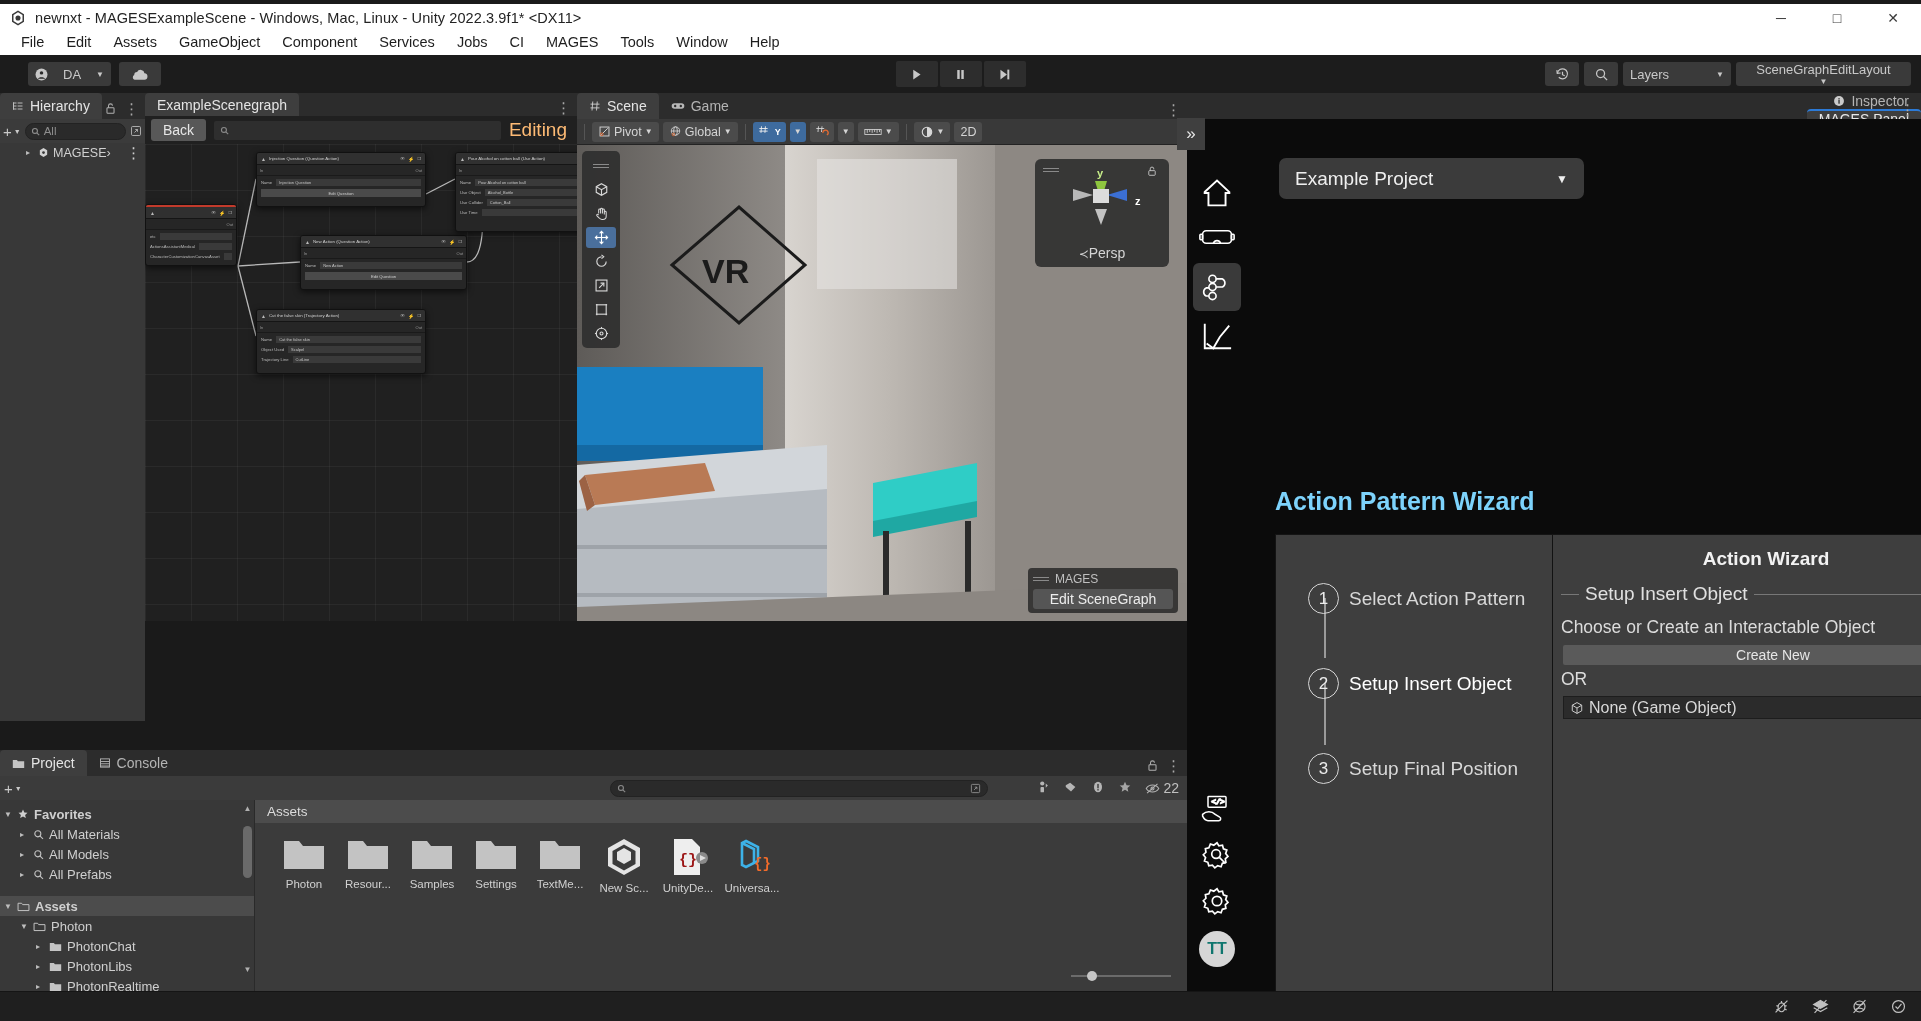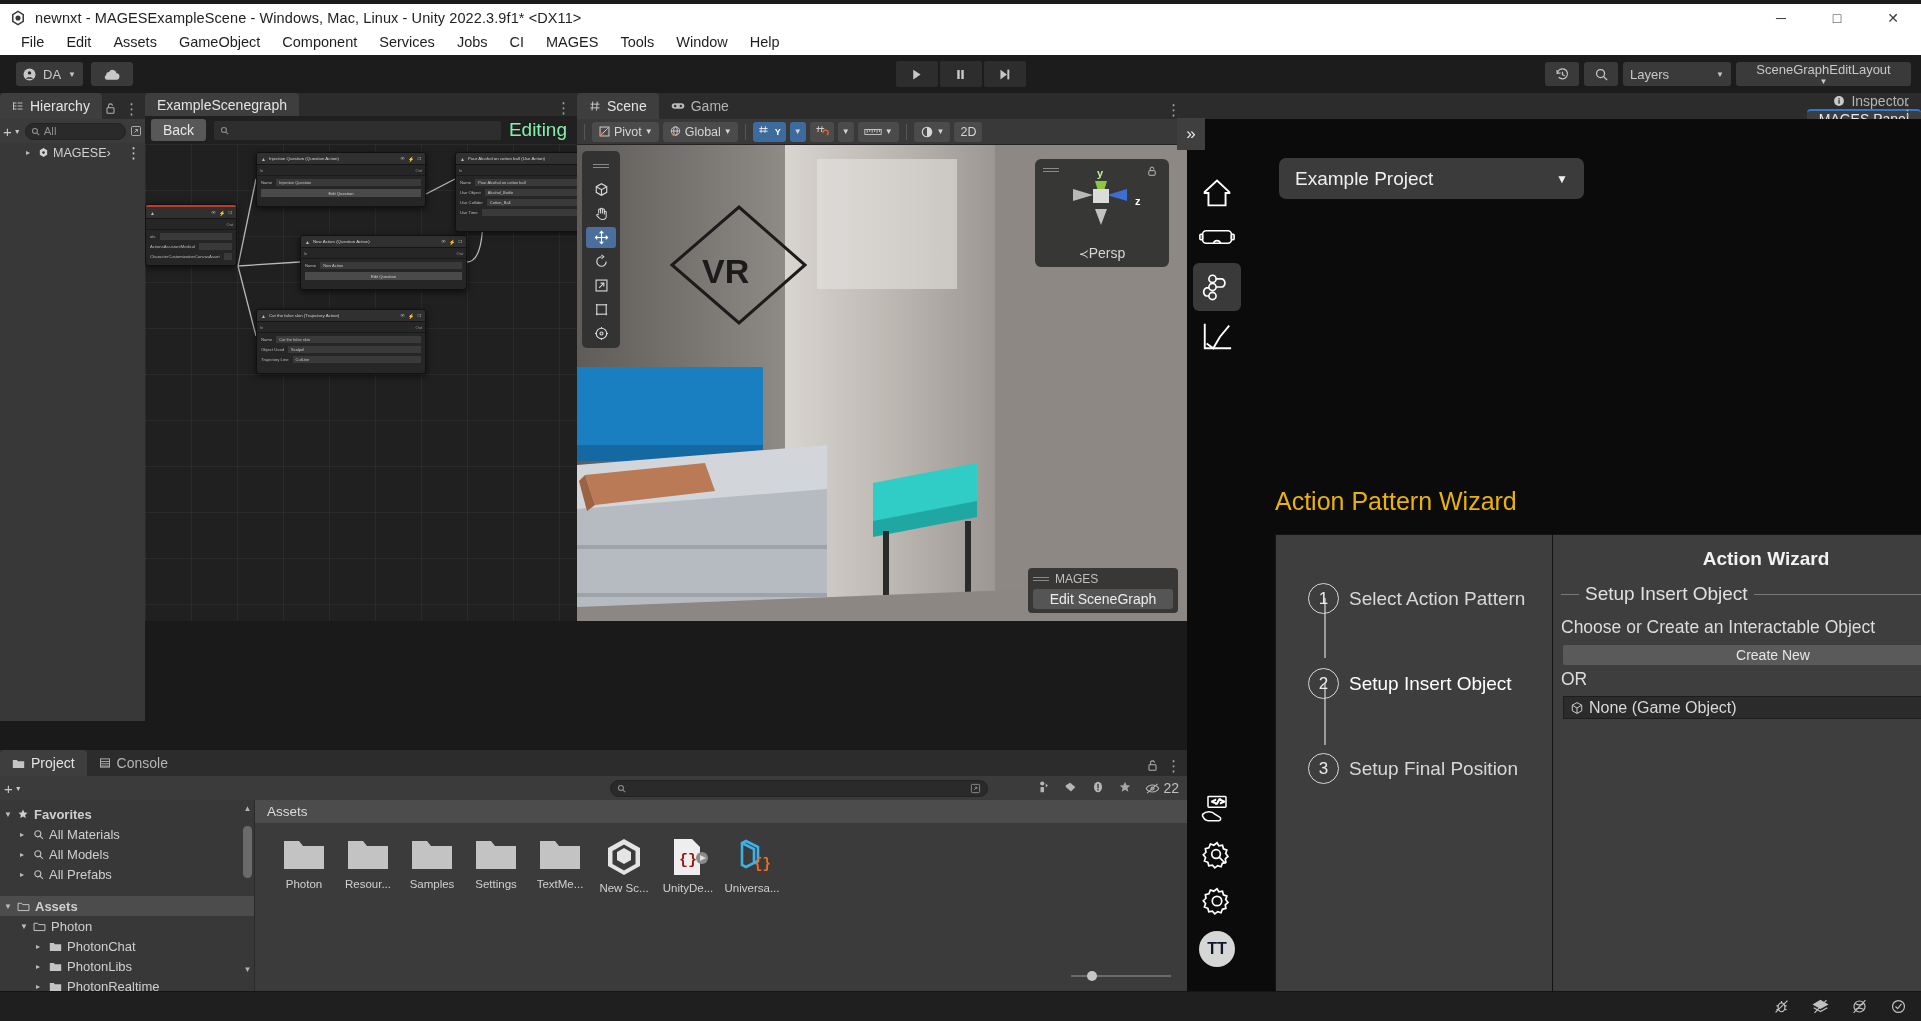--- a/index.html
+++ b/index.html
@@ -37,21 +37,21 @@
   
   .unity-toolbar {
     position: absolute; left: 0; top: 55px; width: 1921px; height: 38px;
     background: #1c1c1c; display: flex; align-items: center;
   }
   .tb-btn {
     height: 24px; background: #3a3a3a; border-radius: 3px;
     display: flex; align-items: center; justify-content: center;
     color: #c8c8c8; font-size: 13px; padding: 0 7px;
   }
-  .acct { margin-left: 16px; gap: 7px; }
+  .acct { margin-left: 28px; gap: 15px; }
   .cloud { margin-left: 8px; width: 42px; }
   .play-group { position:absolute; left: 50%; transform: translateX(-50%); display:flex; gap:2px; }
   .play-btn { width: 42px; height: 26px; background:#2d2d2d; display:flex; align-items:center;
               justify-content:center; color:#c4c4c4; border-radius:2px;}
   .tb-right { position:absolute; right: 10px; display:flex; align-items:center; gap: 5px; }
   .layers-dd { width: 108px; justify-content: space-between; }
   .layout-dd { width: 175px; justify-content: space-between; flex-direction: column; }
 
   
   .panel { position: absolute; background: #383838; }
@@ -78,21 +78,21 @@
     padding: 0 5px; gap:4px; color:#8e8e8e; font-size:11.5px; border:1px solid #222;
   }
   .hier-row { height:19px; display:flex; align-items:center; gap:4px; font-size:12.5px; color:#d0d0d0; padding-left: 26px; }
 
   
   #scenegraph { left:145px; top:93px; width:432px; height:528px; background:#1f1f1f; }
   #scenegraph .sg-tabbar { height:23px; background:#2c2c2c; display:flex; align-items:flex-end; position:relative;}
   .sg-toolbar { height:28px; background:#202020; display:flex; align-items:center; padding:0 6px; gap:8px;}
   .sg-back { background:#585858; color:#e6e6e6; font-size:14px; padding:3px 12px; border-radius:3px; }
   .sg-search { flex:1; height:19px; background:#2e2e2e; border-radius:2px; display:flex; align-items:center; padding:0 6px; color:#8a8a8a; font-size:11px;}
-  .sg-editing { font-size:19px; color:#86efac; padding-right:4px; }
+  .sg-editing { font-size:19px; color:#fdba74; padding-right:4px; }
   .sg-canvas { position:absolute; left:0; top:51px; right:0; bottom:0; background:#202020; overflow:hidden; }
   .grid-lines { position:absolute; inset:0;
     background-image:
       linear-gradient(to right, rgba(255,255,255,0.045) 1px, transparent 1px),
       linear-gradient(to bottom, rgba(255,255,255,0.045) 1px, transparent 1px);
     background-size: 46px 46px; }
   .node {
     position:absolute; background:#262626; border:1px solid #111; border-radius:3px;
     box-shadow: 0 2px 6px rgba(0,0,0,0.6); font-size:4.2px; color:#b9b9b9; overflow:hidden;
   }
@@ -179,21 +179,21 @@
   .rail-btn { width:48px; height:48px; display:flex; align-items:center; justify-content:center; border-radius:6px; }
   .rail-btn.active { background:#3a3a3a; }
   .mages-content { flex:1; position:relative; background:#0b0b0b; overflow:hidden; }
   .collapse-chev { position:absolute; left:-10px; top:-1px; width:28px; height:32px; background:#3f3f3f;
                    display:flex; align-items:center; justify-content:center; color:#e8e8e8; font-size:17px; }
   .proj-dd {
     position:absolute; left:32px; top:39px; width:305px; height:41px; background:#3b3b3b;
     border-radius:7px; display:flex; align-items:center; justify-content:space-between; padding:0 16px;
     font-size:19px; color:#efefef;
   }
-  .apw-title { position:absolute; left:28px; top:368px; font-size:25px; font-weight:normal; color:#eab308; }
+  .apw-title { position:absolute; left:28px; top:368px; font-size:25px; font-weight:bold; color:#7dd3fc; }
   .apw-box { position:absolute; left:28px; top:415px; width:705px; height:540px; border:1px solid #141414;
              display:flex; background:#3e3e3e; }
   .apw-left { width:277px; position:relative; border-right:1px solid #121212; }
   .apw-right { flex:1; position:relative; background:#3e3e3e; }
   .step { position:absolute; left:32px; display:flex; align-items:center; gap:10px; }
   .step .circ { width:31px; height:31px; border-radius:50%; border:1.6px solid #d6d6d6;
                 display:flex; align-items:center; justify-content:center; font-size:17px; color:#ececec; }
   .step .stxt { font-size:19px; color:#d8d8d8; }
   .step.cur .stxt { color:#ffffff; }
   .step-line { position:absolute; left:47.5px; width:2px; background:#9a9a9a; }
@@ -1130,21 +1130,21 @@
               <line x1="20.5" y1="20.5" x2="27" y2="27"></line>
             </svg>
       </div>
       <div class="rail-btn" style="margin-top:-2px;">
         <svg width="34" height="34" viewBox="0 0 36 36" fill="none" stroke="#ffffff" stroke-width="1.8">
               <path d="M18 5l2 3.3 3.8-.6 1 3.7 3.6 1.4-1.2 3.6 2.4 3-2.8 2.6.6 3.8-3.7 1-1.4 3.6-3.6-1.2-3 2.4-2.6-2.8-3.8.6-1-3.7-3.6-1.4 1.2-3.6-2.4-3 2.8-2.6-.6-3.8 3.7-1L11 6.4l3.6 1.2z"></path>
               <circle cx="18" cy="18" r="5"></circle>
             </svg>
       </div>
       <div class="rail-btn" style="margin-bottom:18px;">
-        <div style="width:36px;height:36px;border-radius:50%;background:#d6d6d6;display:flex;align-items:center;justify-content:center;color:#0f172a;font-weight:bold;font-size:16px;">TT</div>
+        <div style="width:36px;height:36px;border-radius:50%;background:#d6d6d6;display:flex;align-items:center;justify-content:center;color:#0f766e;font-weight:bold;font-size:16px;">TT</div>
       </div>
     </div>
 
     <div class="mages-content">
       <div class="proj-dd">
         <span>Example Project</span>
         <span style="font-size:12px;">▼</span>
       </div>
 
       <div class="apw-title">Action Pattern Wizard</div>

